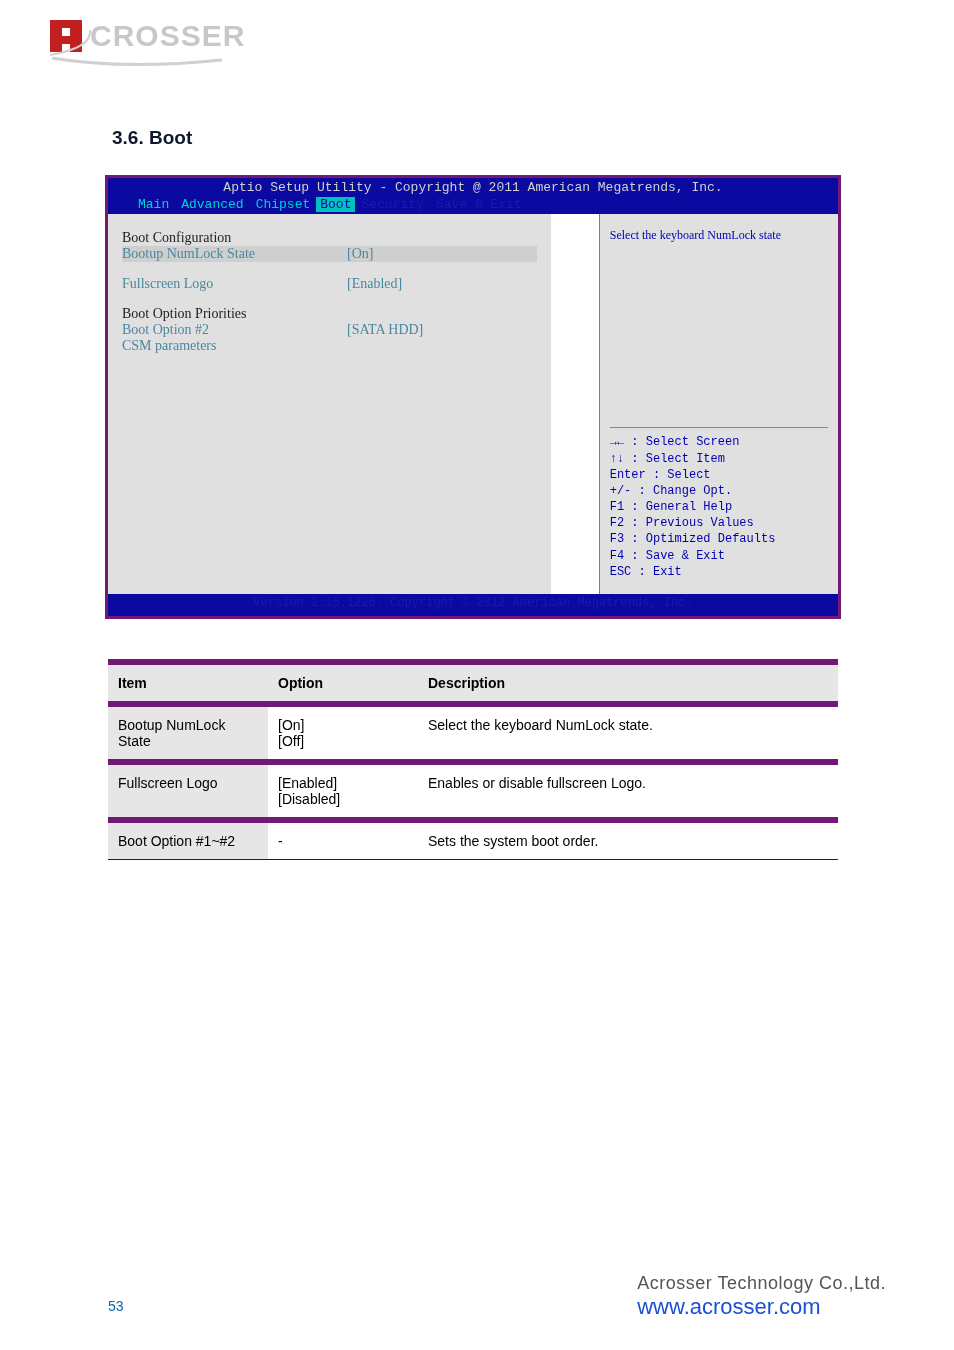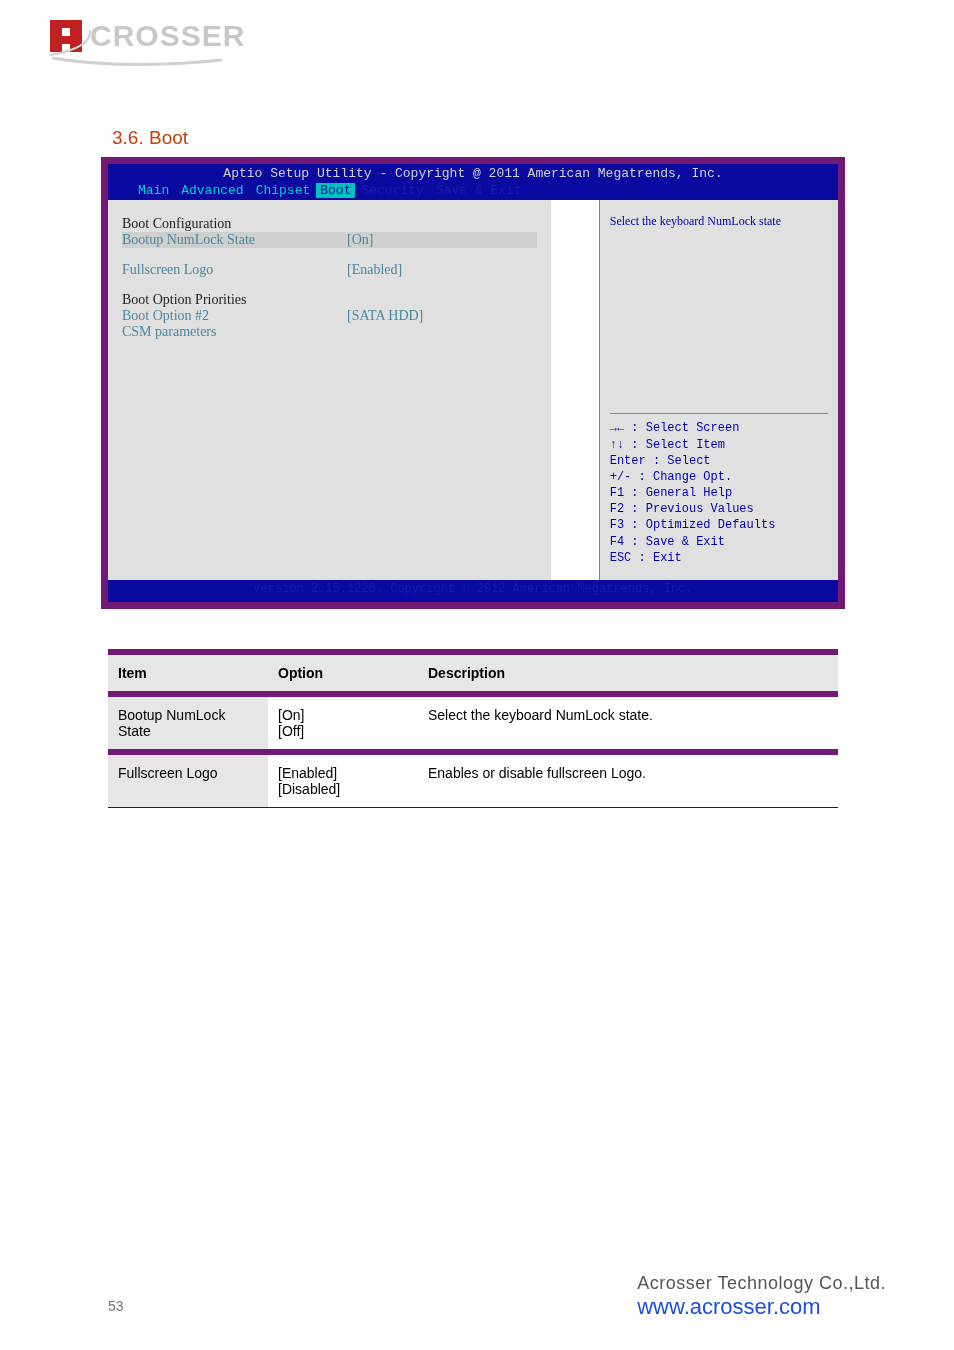--- a/index.html
+++ b/index.html
@@ -18,28 +18,28 @@
     box-sizing: border-box;
   }
   .logo {
     margin-left: 42px;
     margin-top: 0px;
     width: 280px;
     height: 65px;
   }
   .section-num {
     font-size: 19px;
-    font-weight: normal;
-    color: #c2410c;
+    font-weight: bold;
+    color: #0f172a;
     margin: 48px 0 0 112px;
   }
   .bios-screenshot {
     width: 730px;
-    margin: 8px auto 0 auto;
-    border: 7px solid #701a75;
+    margin: 26px auto 0 auto;
+    border: 3px solid #701a75;
   }
   .bios-titlebar {
     background: #0a0aa0;
     color: #cfcfcf;
     font-family: "Courier New", monospace;
     font-size: 13px;
     padding: 2px 0 0 0;
     text-align: center;
     height: 34px;
   }
@@ -138,21 +138,21 @@
   .footer-url {
     font-family: Arial, sans-serif;
     font-size: 22px;
     color: #1d4ed8;
   }
   .page-num {
     position: absolute;
     bottom: 36px;
     left: 108px;
     font-size: 14px;
-    color: #737373;
+    color: #0369a1;
   }
 </style>
 </head>
 <body>
 
 <div class="page">
 
   
   <svg class="logo" viewBox="0 0 280 65">
     <g>
@@ -235,20 +235,25 @@
         <td class="c2" style="white-space:pre-line">[On]
 [Off]</td>
         <td class="c3">Select the keyboard NumLock state.</td>
       </tr>
       <tr>
         <td class="c1">Fullscreen Logo</td>
         <td class="c2" style="white-space:pre-line">[Enabled]
 [Disabled]</td>
         <td class="c3">Enables or disable fullscreen Logo.</td>
       </tr>
+      <tr>
+        <td class="c1">Boot Option #1~#2</td>
+        <td class="c2">-</td>
+        <td class="c3">Sets the system boot order.</td>
+      </tr>
     </tbody>
   </table>
 
   
   <div class="page-num">53</div>
 
   
   <div class="footer-area">
     <div class="footer-company">Acrosser Technology Co.,Ltd.</div>
     <div class="footer-url">www.acrosser.com</div>

